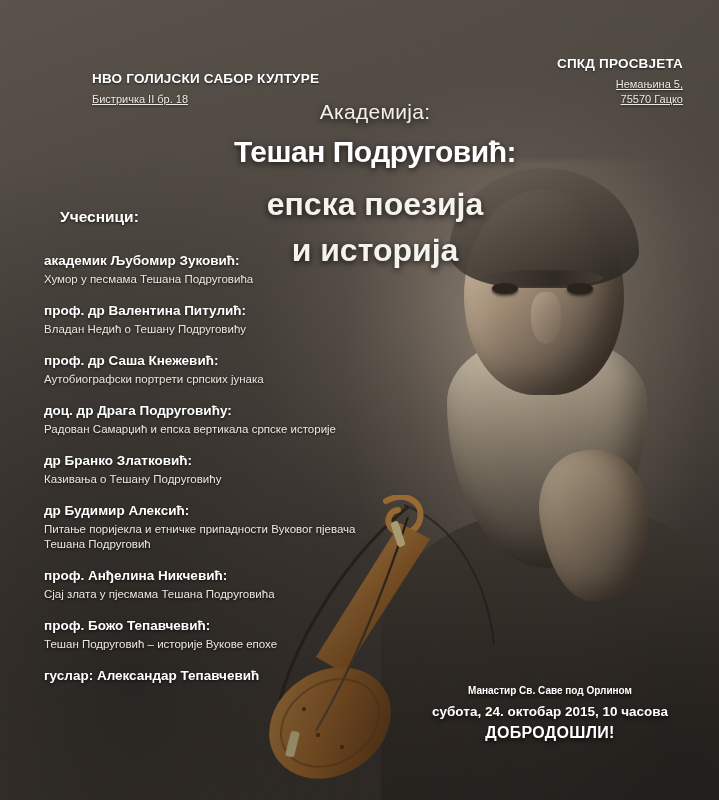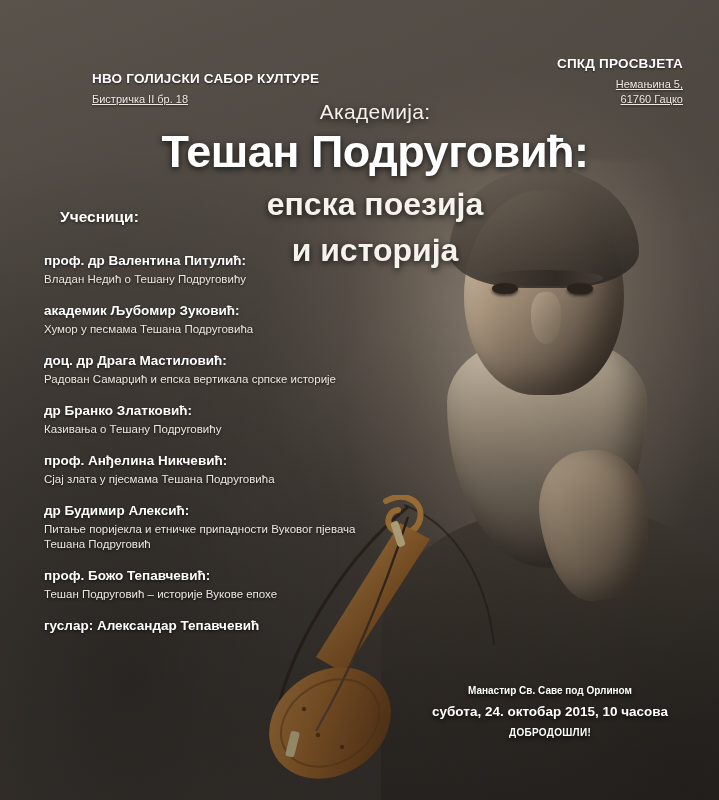--- a/index.html
+++ b/index.html
@@ -189,21 +189,21 @@
     text-shadow: 0 2px 6px rgba(0,0,0,.75);
   }
   .akademija {
     font-size: 21px;
     color: #f4efe8;
     margin-bottom: 2px;
     letter-spacing: .3px;
     margin-top: 20px;
   }
   .main-title {
-    font-size: 45px;
+    font-size: 30px;
     font-weight: bold;
     line-height: 52px;
     letter-spacing: -0.5px;
     color: #ffffff;
   }
   .sub-title {
     font-size: 32px;
     font-weight: bold;
     line-height: 40px;
     margin-top: 6px;
@@ -257,21 +257,21 @@
     color: #ffffff;
     line-height: 21px;
   }
   .f-date {
     font-size: 13.5px;
     font-weight: bold;
     color: #ffffff;
     line-height: 21px;
   }
   .f-welcome {
-    font-size: 10px;
+    font-size: 16px;
     font-weight: bold;
     color: #ffffff;
     line-height: 22px;
     letter-spacing: .3px;
   }
 </style>
 </head>
 <body>
 
 <div class="poster">
@@ -330,56 +330,60 @@
   <div class="vignette"></div>
 
   <div class="hdr-left">
     <div class="org-name">НВО ГОЛИЈСКИ САБОР КУЛТУРЕ</div>
     <div class="org-addr">Бистричка II бр. 18</div>
   </div>
 
   <div class="hdr-right">
     <div class="org-name">СПКД ПРОСВЈЕТА</div>
     <div class="org-addr">Немањина 5,</div>
-    <div class="org-addr">61760 Гацко</div>
+    <div class="org-addr">75570 Гацко</div>
   </div>
 
   <div class="title-block">
     <div class="akademija">Академија:</div>
     <div class="main-title">Тешан Подруговић:</div>
     <div class="sub-title">епска поезија</div>
     <div class="sub-title">и историја</div>
   </div>
 
   <div class="participants-label">Учесници:</div>
 
   <div class="participants">
     <div class="p-item">
+      <div class="p-name">академик Љубомир Зуковић:</div>
+      <div class="p-topic">Хумор у песмама Тешана Подруговића</div>
+    </div>
+    <div class="p-item">
       <div class="p-name">проф. др Валентина Питулић:</div>
       <div class="p-topic">Владан Недић о Тешану Подруговићу</div>
     </div>
     <div class="p-item">
-      <div class="p-name">академик Љубомир Зуковић:</div>
-      <div class="p-topic">Хумор у песмама Тешана Подруговића</div>
-    </div>
-    <div class="p-item">
-      <div class="p-name">доц. др Драга Мастиловић:</div>
+      <div class="p-name">проф. др Саша Кнежевић:</div>
+      <div class="p-topic">Аутобиографски портрети српских јунака</div>
+    </div>
+    <div class="p-item">
+      <div class="p-name">доц. др Драга Подруговићу:</div>
       <div class="p-topic">Радован Самарџић и епска вертикала српске историје</div>
     </div>
     <div class="p-item">
       <div class="p-name">др Бранко Златковић:</div>
       <div class="p-topic">Казивања о Тешану Подруговићу</div>
     </div>
     <div class="p-item">
+      <div class="p-name">др Будимир Алексић:</div>
+      <div class="p-topic">Питање поријекла и етничке припадности Вуковог пјевача Тешана Подруговић</div>
+    </div>
+    <div class="p-item">
       <div class="p-name">проф. Анђелина Никчевић:</div>
       <div class="p-topic">Сјај злата у пјесмама Тешана Подруговића</div>
-    </div>
-    <div class="p-item">
-      <div class="p-name">др Будимир Алексић:</div>
-      <div class="p-topic">Питање поријекла и етничке припадности Вуковог пјевача Тешана Подруговић</div>
     </div>
     <div class="p-item">
       <div class="p-name">проф. Божо Тепавчевић:</div>
       <div class="p-topic">Тешан Подруговић – историје Вукове епохе</div>
     </div>
     <div class="p-item last">
       <div class="p-name">гуслар: Александар Тепавчевић</div>
     </div>
   </div>
 

